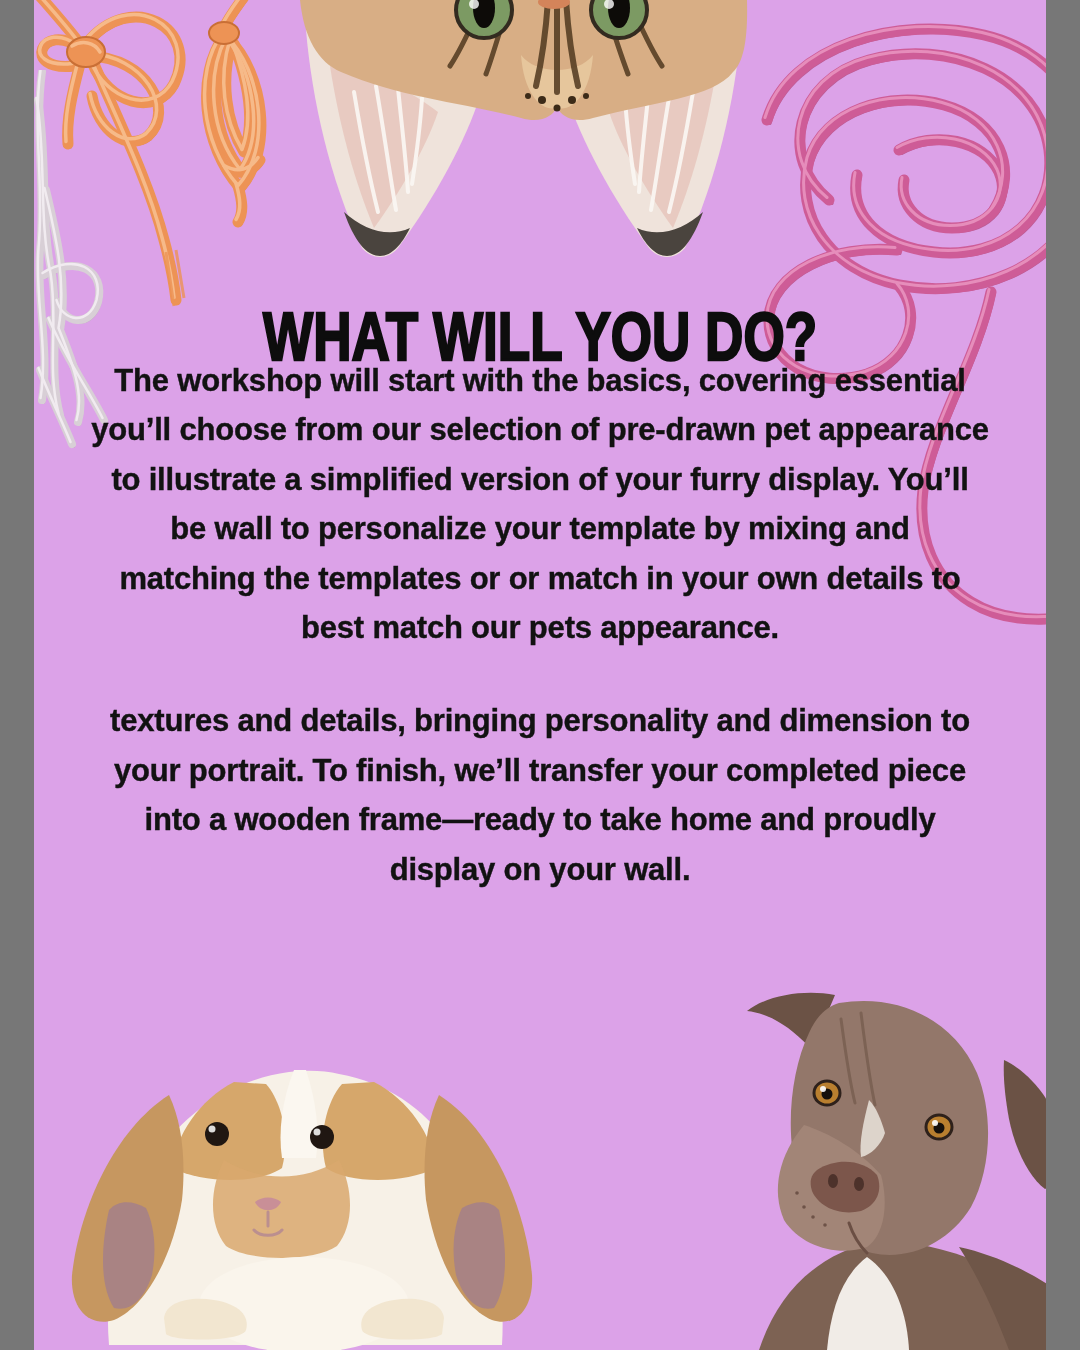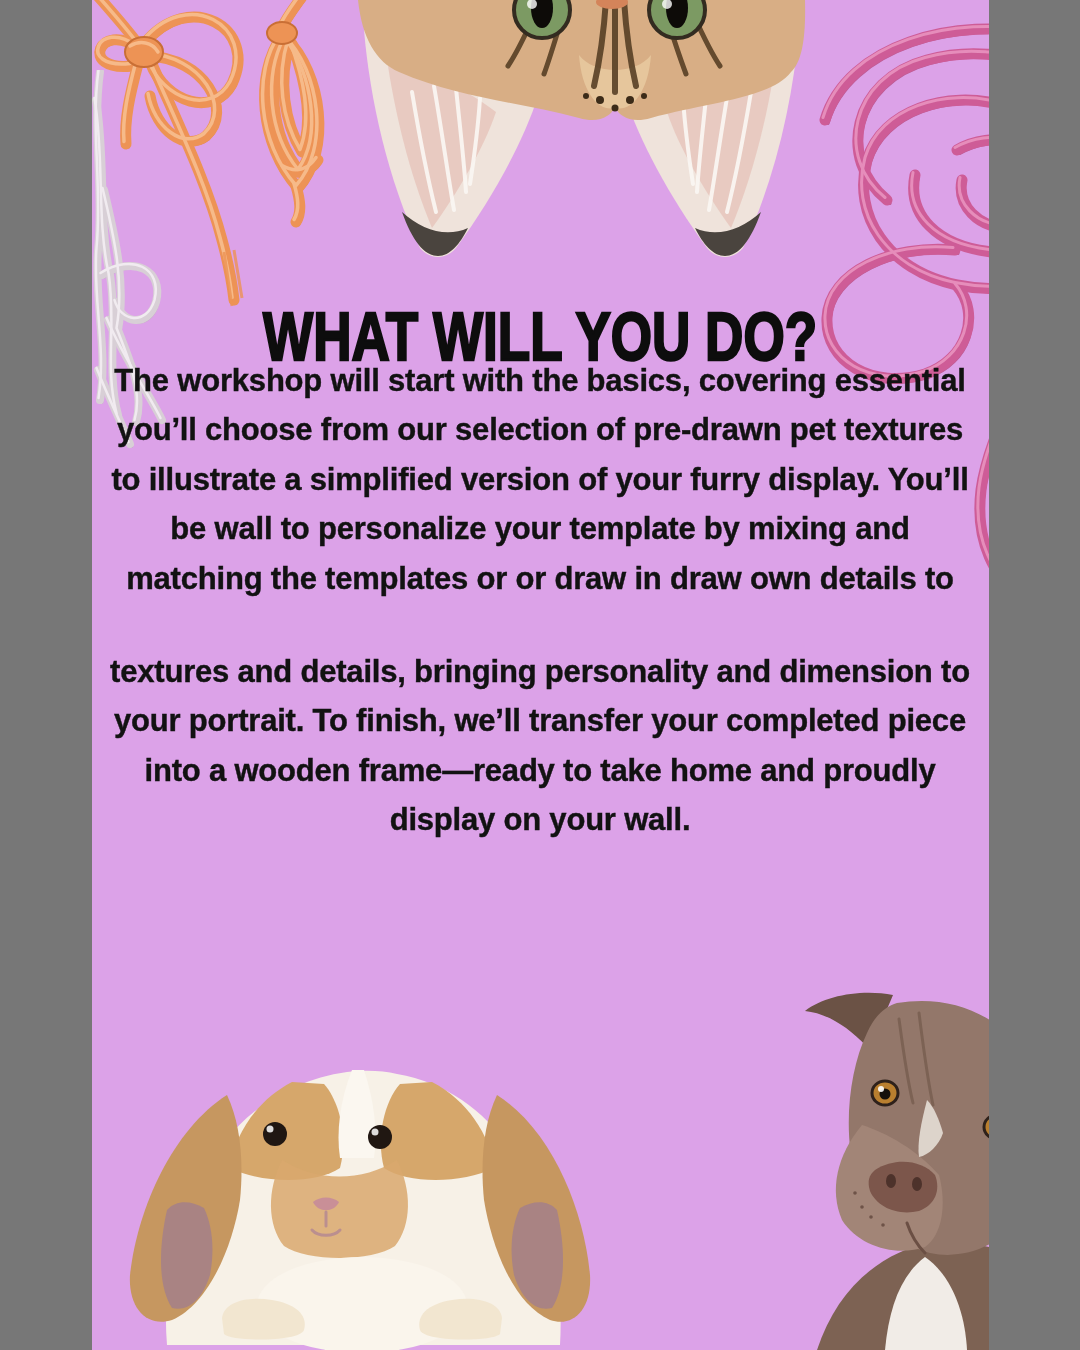--- a/index.html
+++ b/index.html
@@ -3,21 +3,21 @@
 <meta charset="utf-8">
 <style>
   :root{
     --bg:#DCA2E8; --ink:#0d0d0d;
     --orange:#ED9355; --orange-dark:#C96F35; --orange-light:#F8C193;
     --pink:#CE5C97; --pink-dark:#AE3F74; --pink-light:#EC9AC4;
     --grey:#D8CFD6; --grey-dark:#B9AEB7;
   }
   html,body{margin:0;padding:0;background:#777;}
   .poster{
-    position:relative; width:897px; height:1350px; margin:0 auto;
+    position:relative; width:1012px; height:1350px; margin:0 auto;
     background:var(--bg); overflow:hidden;
     font-family:"Liberation Sans", sans-serif;
   }
   .deco{position:absolute; z-index:1;}
   .rope{fill:none; stroke-linecap:round; stroke-linejoin:round;}
   .o-main{stroke:var(--orange); stroke-width:11;}
   .o-hi{stroke:var(--orange-light); stroke-width:3.5; opacity:.85;}
   .o-sh{stroke:var(--orange-dark); stroke-width:3; opacity:.7;}
   .p-main{stroke:var(--pink); stroke-width:11;}
   .p-hi{stroke:var(--pink-light); stroke-width:3; opacity:.8;}
@@ -316,24 +316,25 @@
       </g>
 
     <path d="M118,365 C 122,322 134,290 158,272 C 184,290 198,326 200,365 Z" fill="#F1ECE7"></path>
   </svg>
 
   <h1 class="headline"><span>WHAT WILL YOU DO?</span></h1>
 
   <div class="copy">
     <p class="para">
       <span class="line">The workshop will start with the basics, covering essential</span>
-      <span class="line">you’ll choose from our selection of pre-drawn pet textures</span>
+      <span class="line">you’ll choose from our selection of pre-drawn pet appearance</span>
       <span class="line">to illustrate a simplified version of your furry display. You’ll</span>
       <span class="line">be wall to personalize your template by mixing and</span>
-      <span class="line">matching the templates or or draw in draw own details to</span>
+      <span class="line">matching the templates or or match in your own details to</span>
+      <span class="line">best match our pets appearance.</span>
     </p>
     <p class="para">
       <span class="line">textures and details, bringing personality and dimension to</span>
       <span class="line">your portrait. To finish, we’ll transfer your completed piece</span>
       <span class="line">into a wooden frame—ready to take home and proudly</span>
       <span class="line">display on your wall.</span>
     </p>
   </div>
 
 </div>

